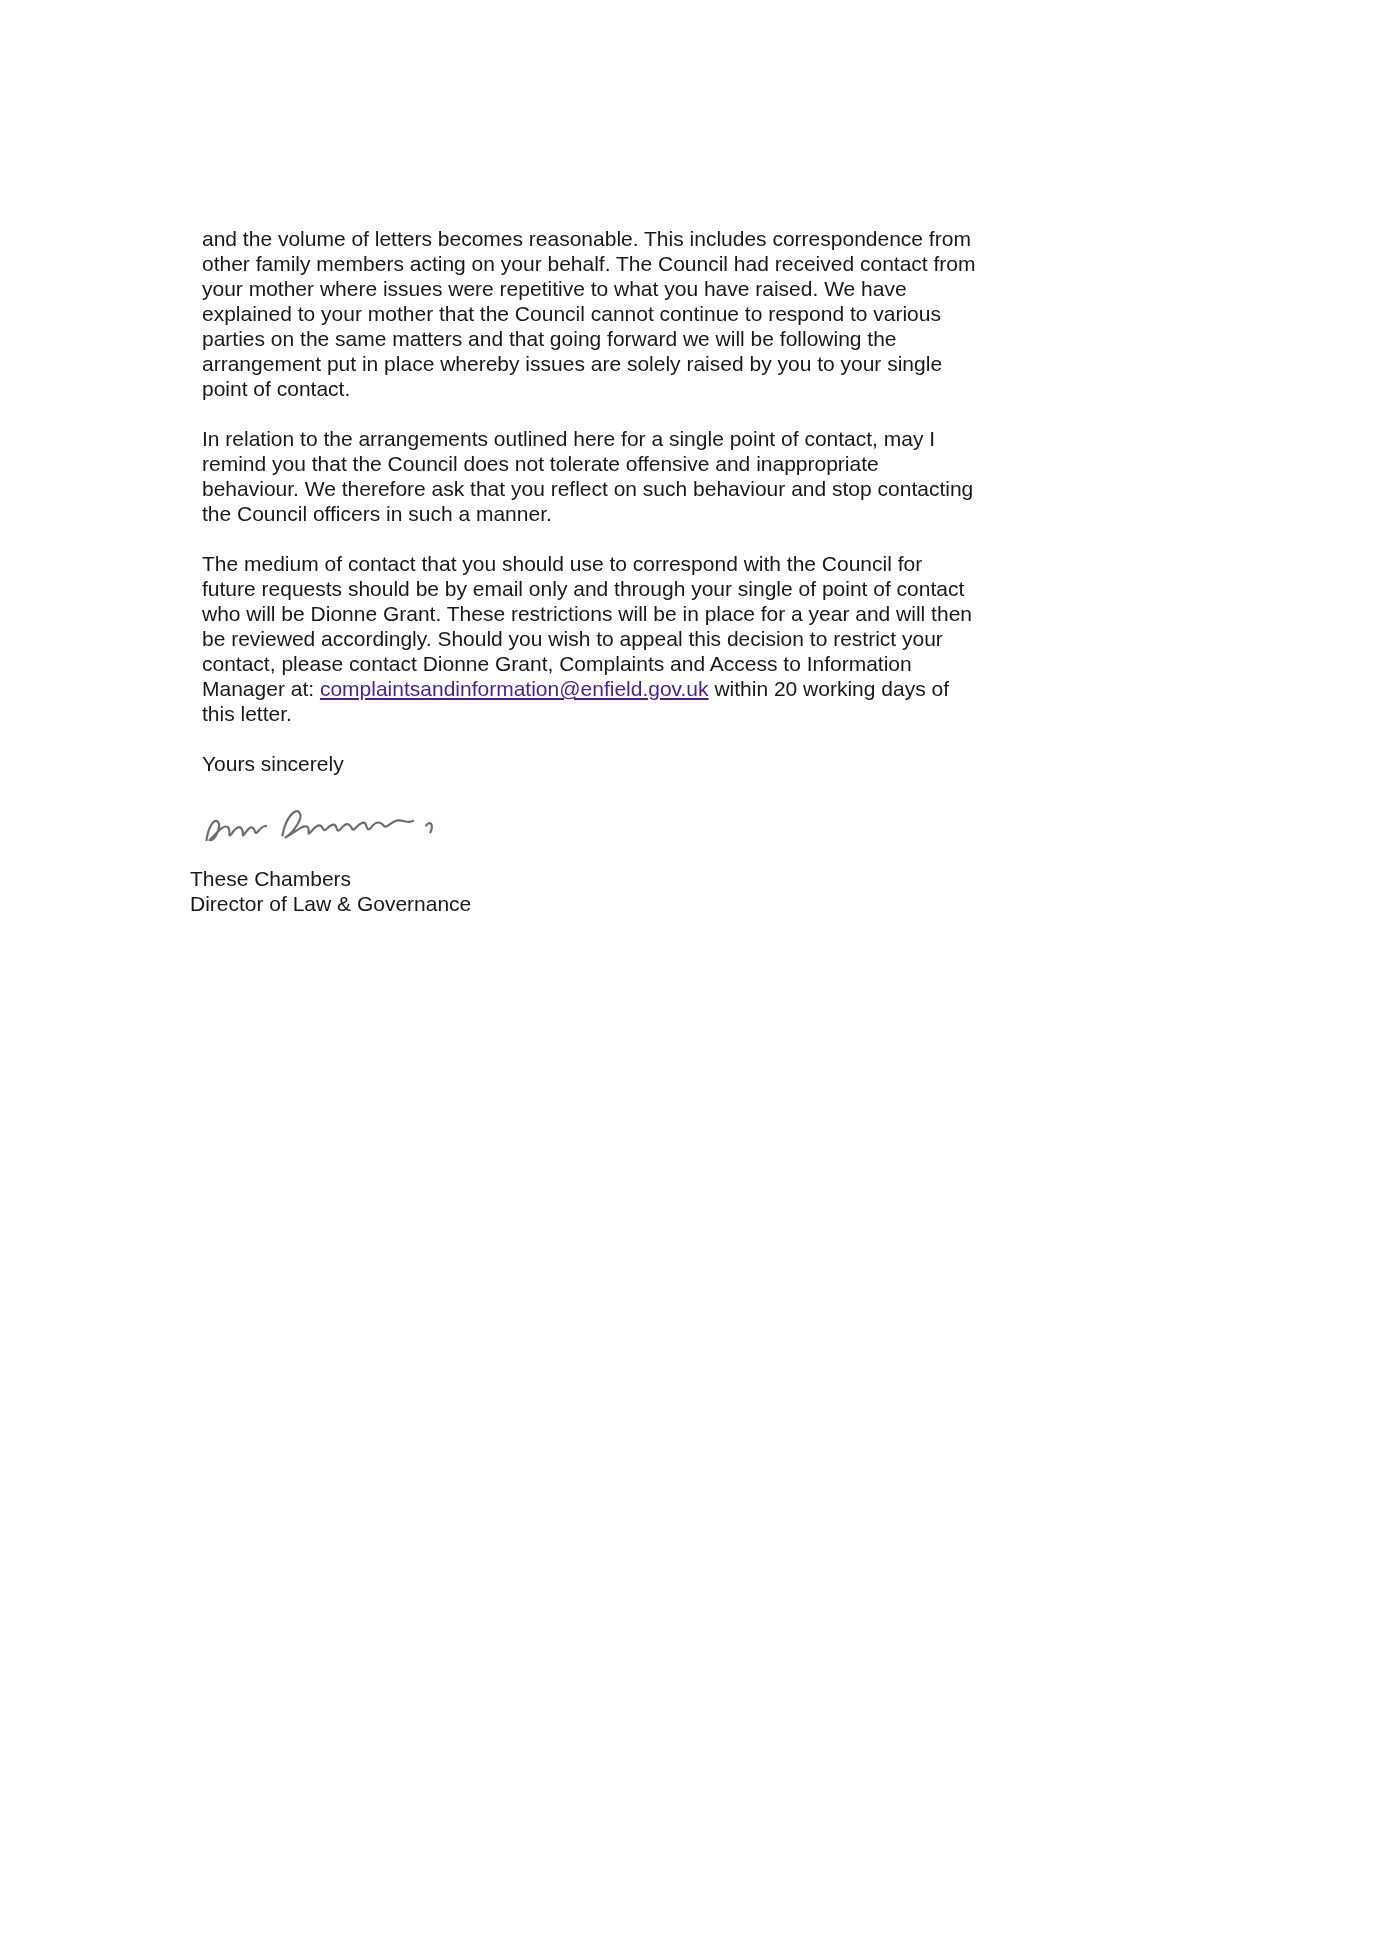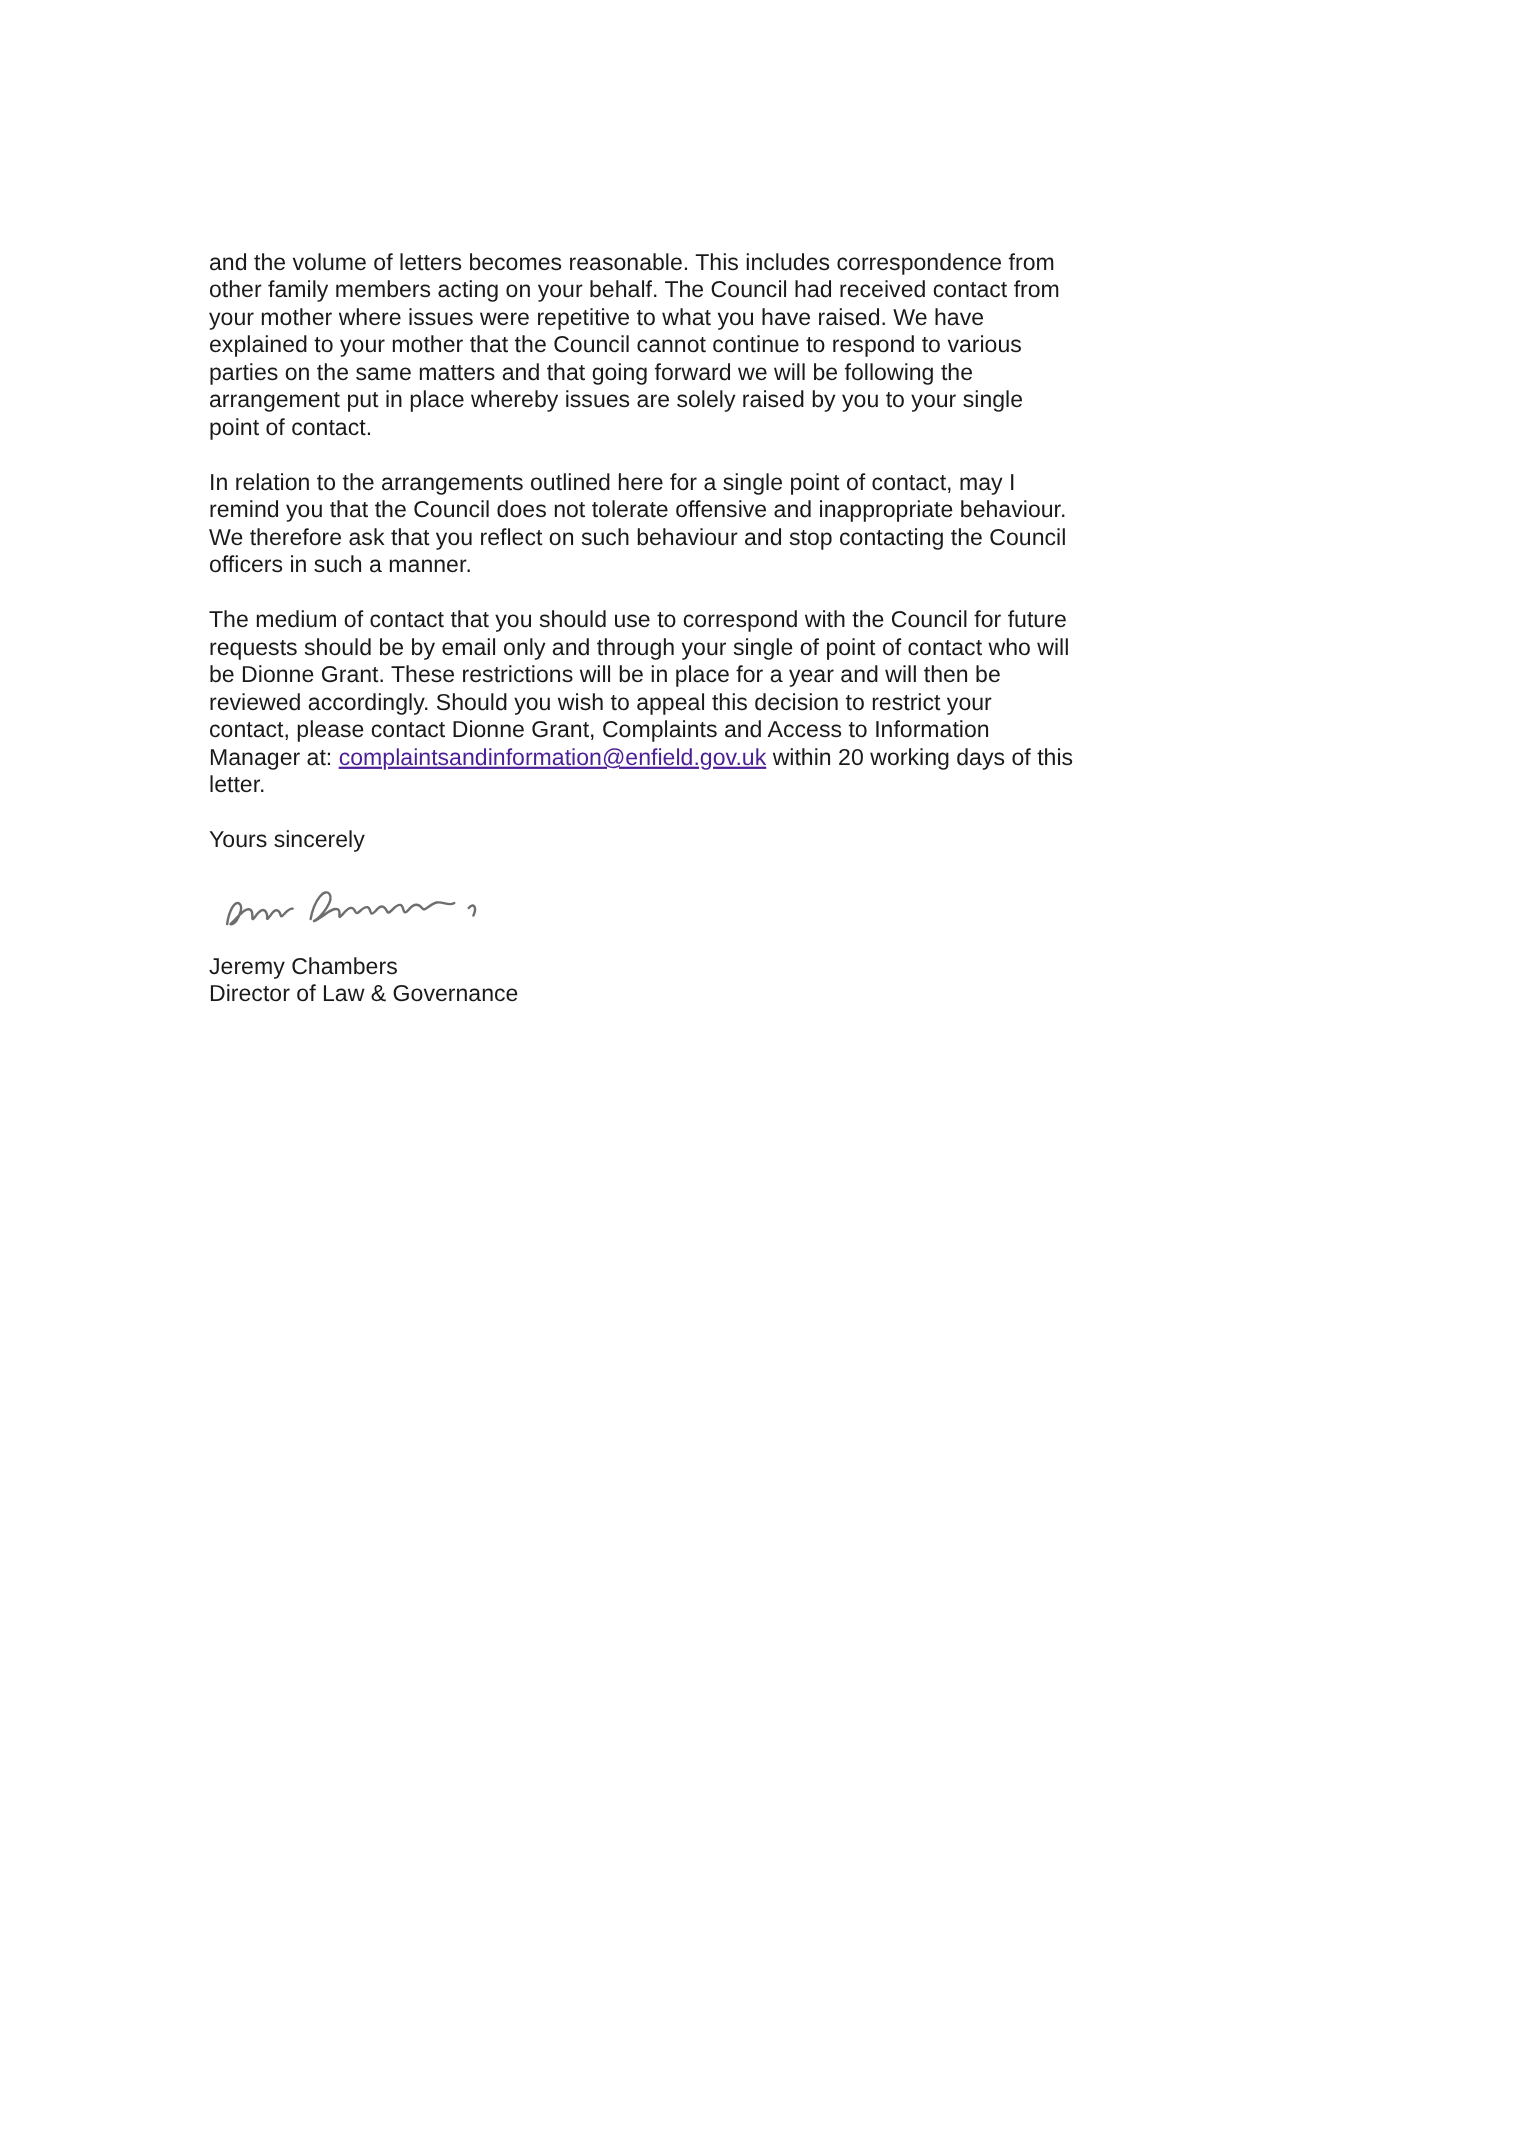--- a/index.html
+++ b/index.html
@@ -19,21 +19,21 @@
   }
   .content {
     position: absolute;
     left: 190px;
     top: 226px;
     width: 790px;
     font-size: 21px;
     line-height: 25px;
   }
   .content p {
-    margin: 0 0 25px 0;
+    margin: 0 0 25px 12px;
   }
   .email-link {
     color: #4c1d95;
     text-decoration: underline;
     cursor: pointer;
   }
   .closing {
     margin-bottom: 0 !important;
   }
   .signature-wrap {
@@ -62,18 +62,18 @@
       <svg width="250" height="60" viewBox="0 0 250 60">
         <g stroke="#6e6e6e" stroke-width="2.2" fill="none" stroke-linecap="round" stroke-linejoin="round" transform="rotate(-2 125 30)">
           <path d="M6 42 C8 30 14 20 18 24 C22 28 14 44 9 42 C17 35 24 26 28 30 C31 33 27 41 31 37 C36 30 40 28 42 33 C44 37 40 42 46 35 C51 28 54 31 55 36 C56 39 61 29 66 30"></path>
           <path d="M82 40 C86 22 96 12 100 18 C104 24 92 38 85 42 C93 39 101 30 107 32 C111 34 105 43 111 37 C118 29 121 30 123 35 C125 39 129 30 134 31 C138 32 135 41 141 35 C147 28 150 31 152 36 C154 39 159 29 164 30 C168 31 165 41 171 35 C177 28 181 30 184 34 C186 37 191 30 197 29 C203 28 208 33 213 30"></path>
           <path d="M226 35 C230 30 234 34 230 42"></path>
         </g>
       </svg>
     </div>
 
     <div class="signer-block">
-      <p>Jeremy Chambers</p>
+      <p>These Chambers</p>
       <p>Director of Law &amp; Governance</p>
     </div>
 
   </div>
 </div>
 
 </body></html>

